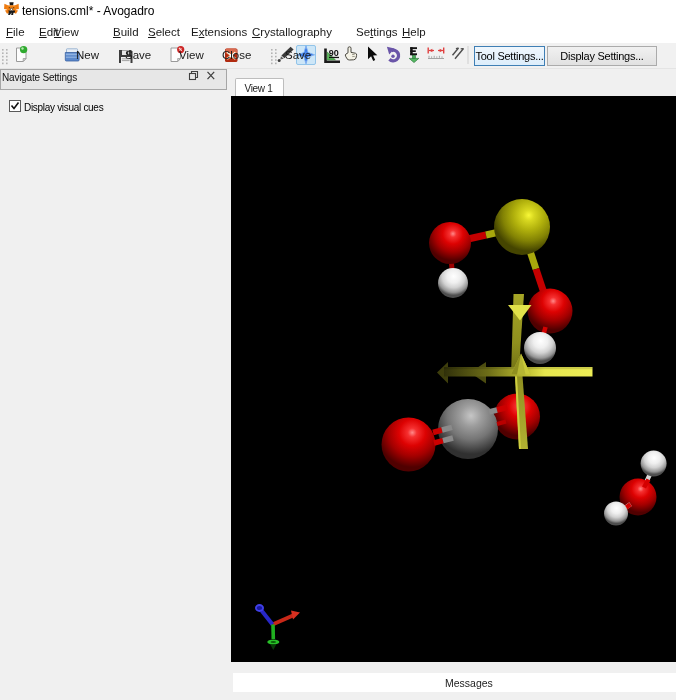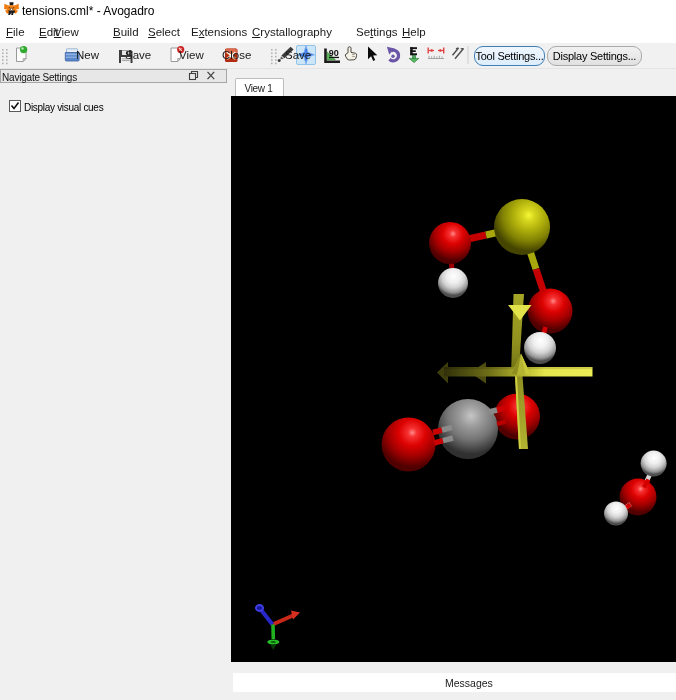--- a/index.html
+++ b/index.html
@@ -6,24 +6,24 @@
   background:#f0f0f0;font-family:"Liberation Sans",sans-serif;}
 .abs{position:absolute;}
 #titlebar{position:absolute;left:0;top:0;width:676px;height:22px;background:#ffffff;}
 #title-text{position:absolute;left:22px;top:4px;font-size:12px;color:#000;}
 #menubar{position:absolute;left:0;top:22px;width:676px;height:21px;background:#ffffff;}
 .mi{position:absolute;top:26px;font-size:11.5px;color:#1a1a1a;text-align:right;}
 #toolbar{position:absolute;left:0;top:43px;width:676px;height:25px;background:#f1f1f1;border-bottom:1px solid #e4e4e4;}
 .tlabel{position:absolute;top:49px;font-size:11.5px;color:#1a1a1a;padding-left:44px;}
 .ticon{position:absolute;top:4px;}
 #toolsel{position:absolute;left:296px;top:45px;width:20px;height:20px;background:#cde6f7;border:1px solid #92c4e9;border-radius:2px;box-sizing:border-box;}
-.btn{position:absolute;top:46px;height:20px;font-size:11px;letter-spacing:-0.25px;white-space:nowrap;overflow:hidden;color:#000;text-align:center;line-height:19px;border-radius:9px;box-sizing:border-box;}
+.btn{position:absolute;top:46px;height:20px;font-size:11px;letter-spacing:-0.25px;white-space:nowrap;overflow:hidden;color:#000;text-align:center;line-height:19px;border-radius:0;box-sizing:border-box;}
 #btn-tool{left:474px;width:71px;background:linear-gradient(#f0f7fd,#dcedfb);border:1px solid #3f7fb5;}
-#btn-disp{left:547px;width:95px;background:linear-gradient(#f1f1f1,#e1e1e1);border:1px solid #ababab;}
-#docktitle{position:absolute;left:0;top:69px;width:227px;height:14px;background:#e7e7e7;border:1px solid #a6a6a6;box-sizing:border-box;}
+#btn-disp{left:547px;width:110px;background:linear-gradient(#f1f1f1,#e1e1e1);border:1px solid #ababab;}
+#docktitle{position:absolute;left:0;top:69px;width:227px;height:21px;background:#e7e7e7;border:1px solid #a6a6a6;box-sizing:border-box;}
 #docktitle span{position:absolute;left:1px;top:1.5px;font-size:10px;letter-spacing:-0.2px;color:#111;}
 #checklabel{position:absolute;left:24px;top:101.5px;font-size:10px;letter-spacing:-0.3px;color:#000;}
 #tab{position:absolute;left:235px;top:78px;width:49px;height:18px;background:#ffffff;border:1px solid #bdbdbd;border-bottom:none;border-radius:2px 2px 0 0;box-sizing:border-box;padding-left:40px;}
 #tab span{position:absolute;left:8.5px;top:3.5px;font-size:10px;letter-spacing:-0.3px;color:#222;}
 #msgbar{position:absolute;left:233px;top:673px;width:443px;height:19px;background:#ffffff;}
 #msgtext{position:absolute;left:445px;top:677px;width:80px;text-align:left;font-size:10.5px;color:#222;}
 </style>
 </head>
 <body>
 <div id="titlebar"></div>

